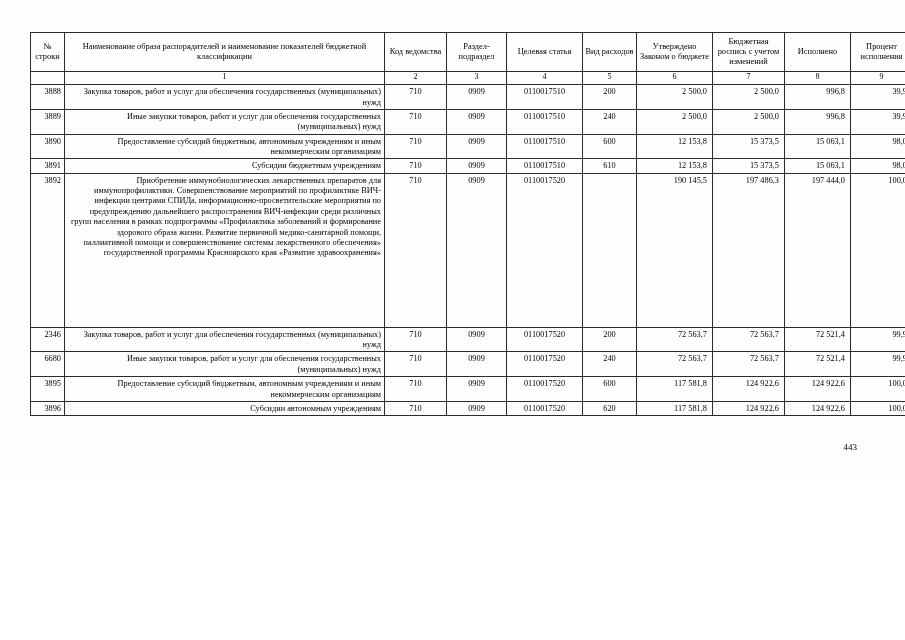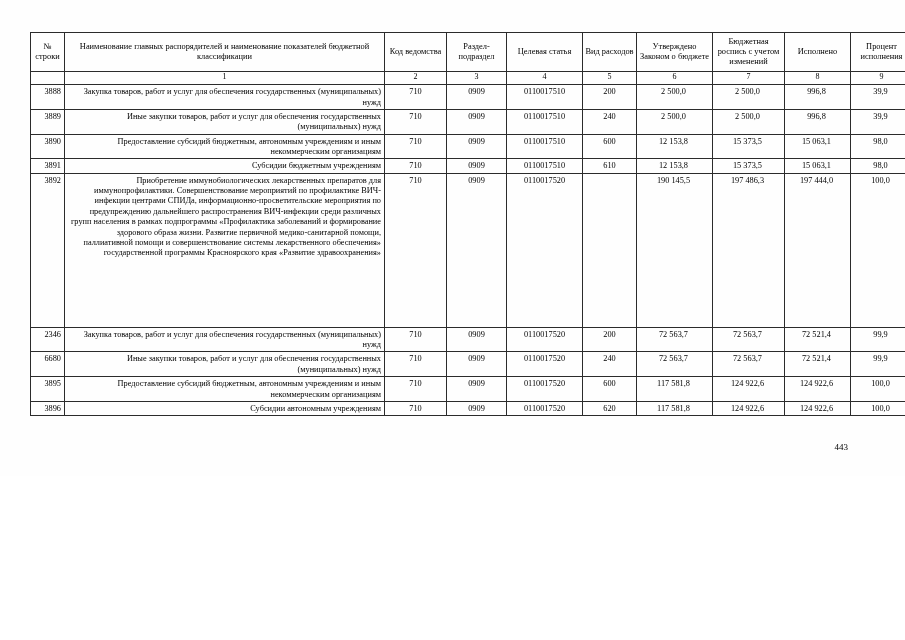--- a/index.html
+++ b/index.html
@@ -61,31 +61,31 @@
     vertical-align: top;
     padding-top: 2px;
     padding-left: 4px;
   }
   td.c-center {
     text-align: center;
     vertical-align: top;
     padding-top: 2px;
   }
   td.c-num {
-    text-align: center;
+    text-align: right;
     vertical-align: top;
     padding-top: 2px;
     padding-right: 5px;
   }
   .tall-cell {
     height: 150px;
   }
   .page-number {
     position: absolute;
-    right: 57px;
+    right: 48px;
     bottom: 24px;
     font-size: 9px;
     font-family: "Liberation Serif", serif;
   }
 </style>
 </head>
 <body>
 
 <div class="page">
 
@@ -98,21 +98,21 @@
       <col style="width:76px">
       <col style="width:54px">
       <col style="width:76px">
       <col style="width:72px">
       <col style="width:66px">
       <col style="width:62px">
     </colgroup>
     <thead>
       <tr>
         <th>№ строки</th>
-        <th>Наименование главных распорядителей и наименование показателей бюджетной классификации</th>
+        <th>Наименование образа распорядителей и наименование показателей бюджетной классификации</th>
         <th>Код ведомства</th>
         <th>Раздел-подраздел</th>
         <th>Целевая статья</th>
         <th>Вид расходов</th>
         <th>Утверждено Законом о бюджете</th>
         <th>Бюджетная роспись с учетом изменений</th>
         <th>Исполнено</th>
         <th>Процент исполнения</th>
       </tr>
       <tr class="colnum">

